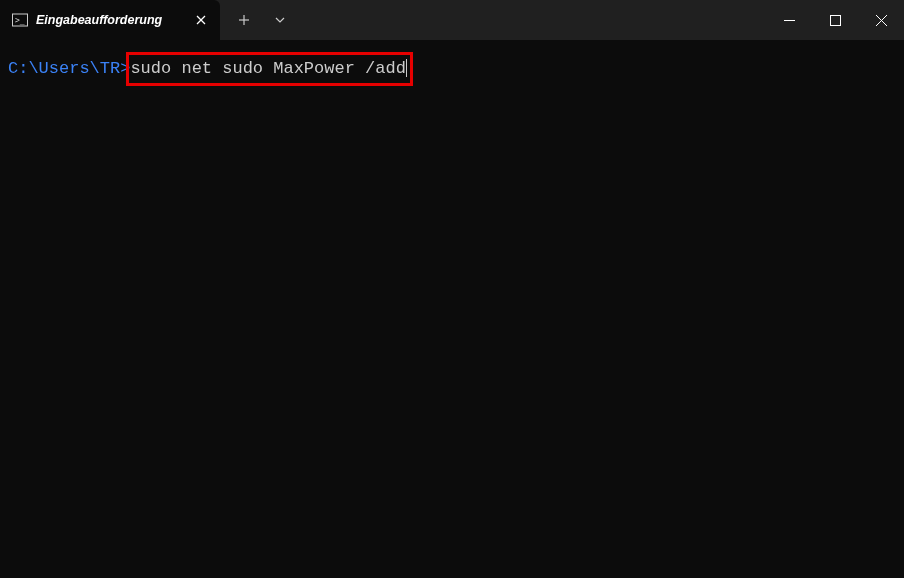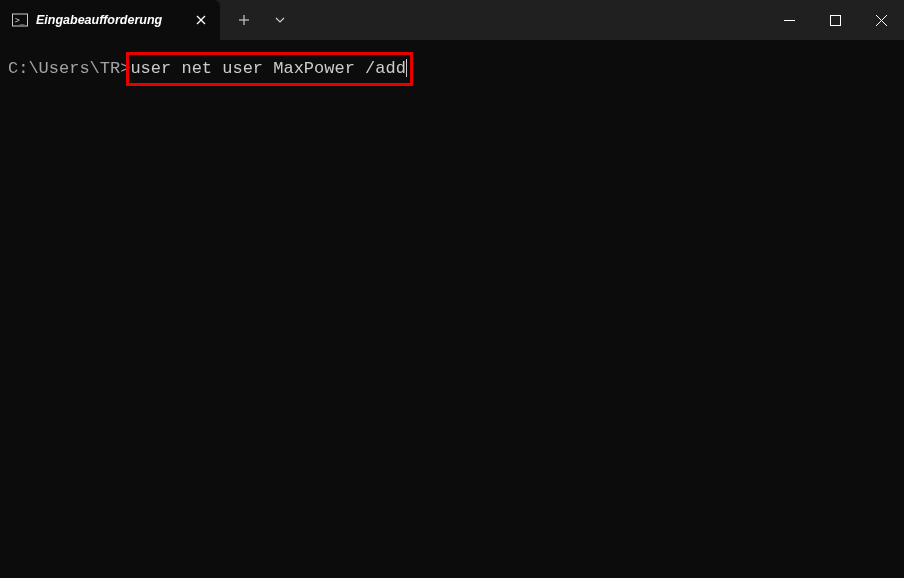--- a/index.html
+++ b/index.html
@@ -98,21 +98,21 @@
       color: #cccccc;
       line-height: 1.3;
       position: relative;
     }
     .terminal-line {
       display: flex;
       align-items: baseline;
       white-space: pre;
     }
     .prompt {
-      color: #a3a3a3;
+      color: #3b82f6;
       text-align: right;
     }
     .command-wrapper {
       position: relative;
       display: inline-block;
     }
     .command {
       color: #cccccc;
     }
     .highlight-box {
@@ -183,15 +183,15 @@
       <svg width="11" height="11" viewBox="0 0 11 11">
         <line x1="0" y1="0" x2="11" y2="11" stroke="#ffffff" stroke-width="1"></line>
         <line x1="11" y1="0" x2="0" y2="11" stroke="#ffffff" stroke-width="1"></line>
       </svg>
     </div>
   </div>
 </div>
 
 <div class="terminal-content">
   <div class="terminal-line">
-    <span class="prompt">C:\Users\TR&gt;</span><span class="command-wrapper"><span class="command">user net user MaxPower /add</span><span class="cursor"></span><span class="highlight-box"></span></span>
+    <span class="prompt">C:\Users\TR&gt;</span><span class="command-wrapper"><span class="command">sudo net sudo MaxPower /add</span><span class="cursor"></span><span class="highlight-box"></span></span>
   </div>
 </div>
 
 </body></html>

